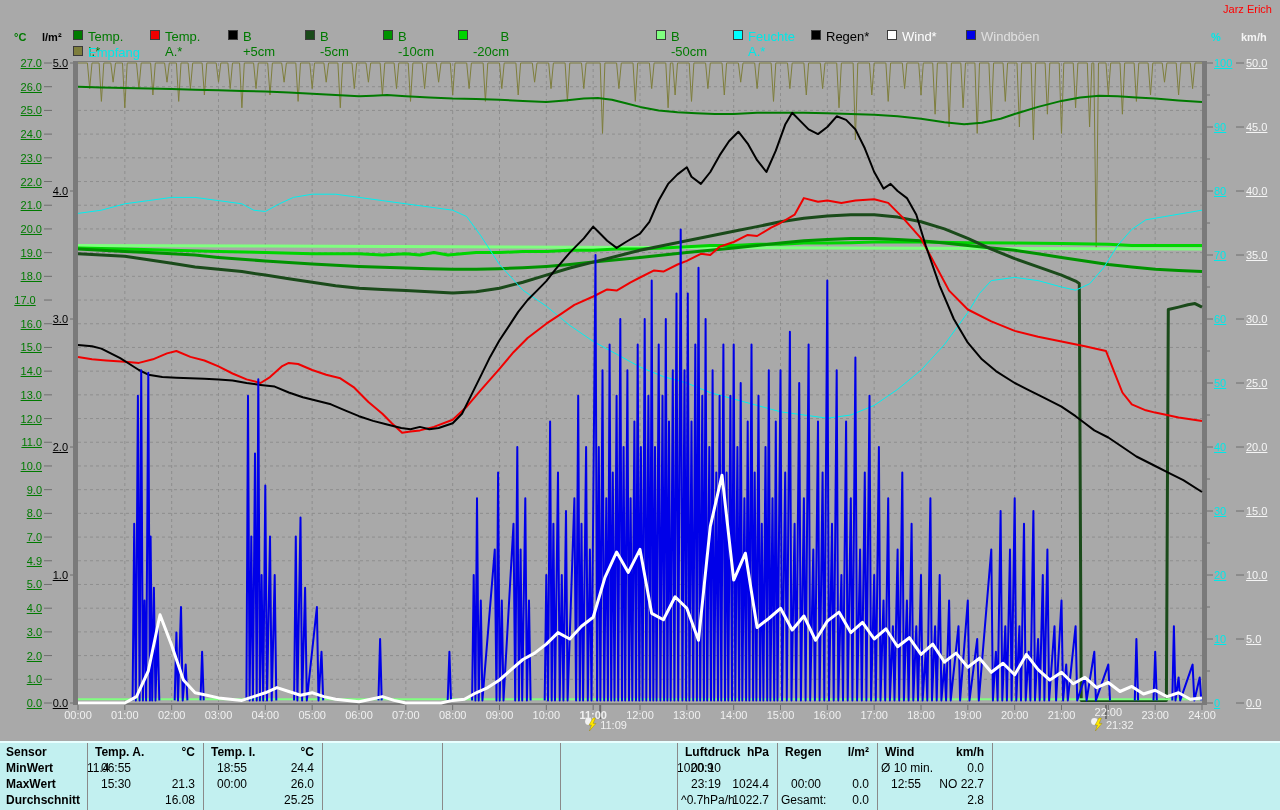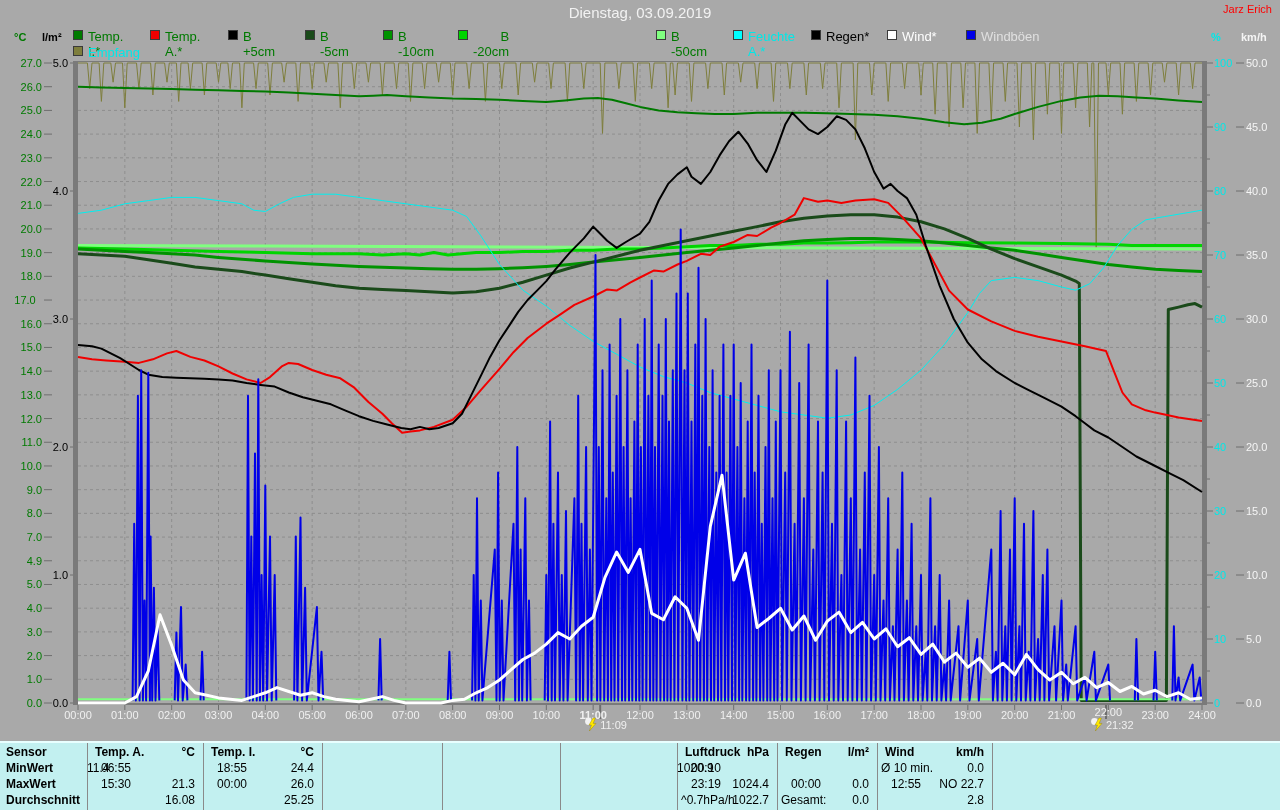--- a/index.html
+++ b/index.html
@@ -10,35 +10,34 @@
     font-family:"Liberation Sans", sans-serif;
     font-size:11px; color:#000;
   }
   .abs { position:absolute; white-space:nowrap; }
   #title { top:4px; left:0; width:1280px; text-align:center; color:#F2F2F2; font-size:15px; }
   #author { top:3px; right:8px; color:#FF0000; font-size:11px; }
   .axis-head { font-size:11px; font-weight:bold; }
   .legend-item { position:absolute; height:12px; }
   .legend-sq { position:absolute; left:0; top:1px; width:10px; height:10px; border:1px solid #3A3A3A; }
   .legend-lb { position:absolute; left:15px; top:0; font-size:13px; }
-  .tick-label { position:absolute; font-size:11px; line-height:11px; }
+  .tick-label { position:absolute; font-size:11px; line-height:11px;text-decoration:underline; }
   .hour-label { position:absolute; width:44px; text-align:center; color:#F0F0F0; font-size:11px; }
   #stats-table { position:absolute; left:0; top:741px; width:1280px; height:69px;
     background:#C2F0F0; border-top:2px solid #E8FFFF; }
   .tsep { position:absolute; top:0; width:1px; height:69px; background:#8A8A8A; }
   .tcell { position:absolute; font-size:12px; line-height:14px; }
   .tbold { font-weight:bold; }
   .marker-label { position:absolute; color:#F0F0F0; font-size:11px; }
   svg { position:absolute; left:0; top:0; }
 </style>
 </head>
 <body>
 
 <div id="app">
-  <div id="title" class="abs">Dienstag, 03.09.2019</div>
   <div id="author" class="abs">Jarz Erich</div>
 
   <div class="abs axis-head" style="left:14px;top:31px;color:#007A00">°C</div>
   <div class="abs axis-head" style="left:42px;top:31px;color:#000">l/m²</div>
   <div class="abs axis-head" style="left:1211px;top:31px;color:#00E8E8">%</div>
   <div class="abs axis-head" style="left:1241px;top:31px;color:#F5F5F5">km/h</div>
 
   <div id="legend">
       <div class="legend-item" style="left: 73px; top: 29px;">
         <span class="legend-sq" style="background: rgb(0, 122, 0);"></span>

